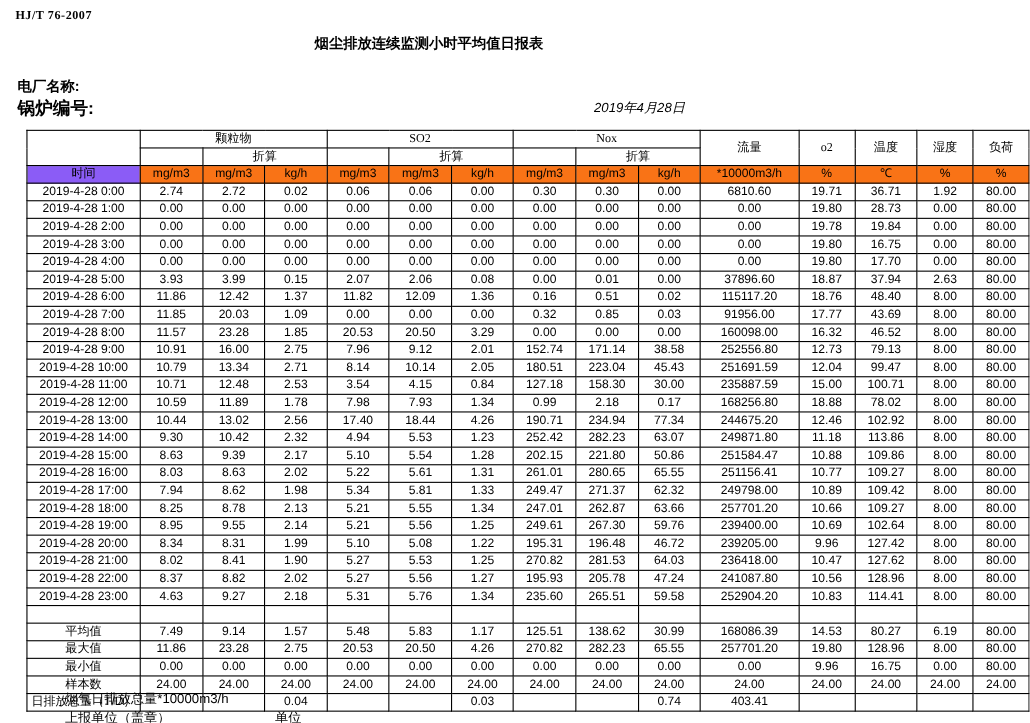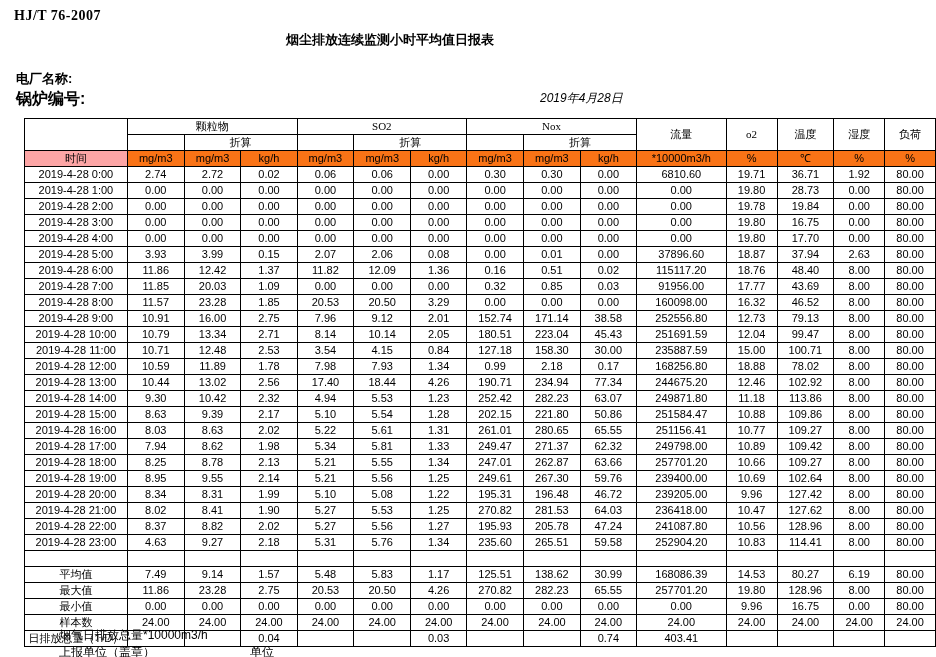--- a/index.html
+++ b/index.html
@@ -15,21 +15,21 @@
     font-size: 11px;
     position: relative;
     overflow: hidden;
   }
   .std-code {
     position: absolute;
     top: 8px;
     left: 14px;
     font-family: "Liberation Serif", serif;
     font-weight: bold;
-    font-size: 14px;
+    font-size: 11px;
     letter-spacing: 0.5px;
   }
   .doc-title {
     position: absolute;
     top: 31px;
     left: 0;
     width: 780px;
     text-align: center;
     font-size: 13px;
     font-weight: bold;
@@ -68,21 +68,21 @@
     border: 1px solid #000000;
     padding: 0 3px;
     height: 15px;
     line-height: 15px;
     text-align: center;
     font-weight: normal;
     white-space: nowrap;
   }
   .hdr-group { background: #ffffff; font-family: "Liberation Serif", serif; font-size: 11px;}
   .hdr-units { background: #f97316; }
-  .hdr-time { background: #fca5a5; margin-top: 12px; }
+  .hdr-time { background: #8b5cf6; margin-top: 12px; }
   .col-time { width: 96px; }
   .col-num  { width: 52px; }
   .col-flow { width: 86px; }
   .col-o2   { width: 46px; }
   .col-temp { width: 52px; }
   .col-hum  { width: 46px; }
   .col-load { width: 46px; }
   .row-blank td { height: 13px; }
   .lbl { text-align: center; }
   .summary td { }

